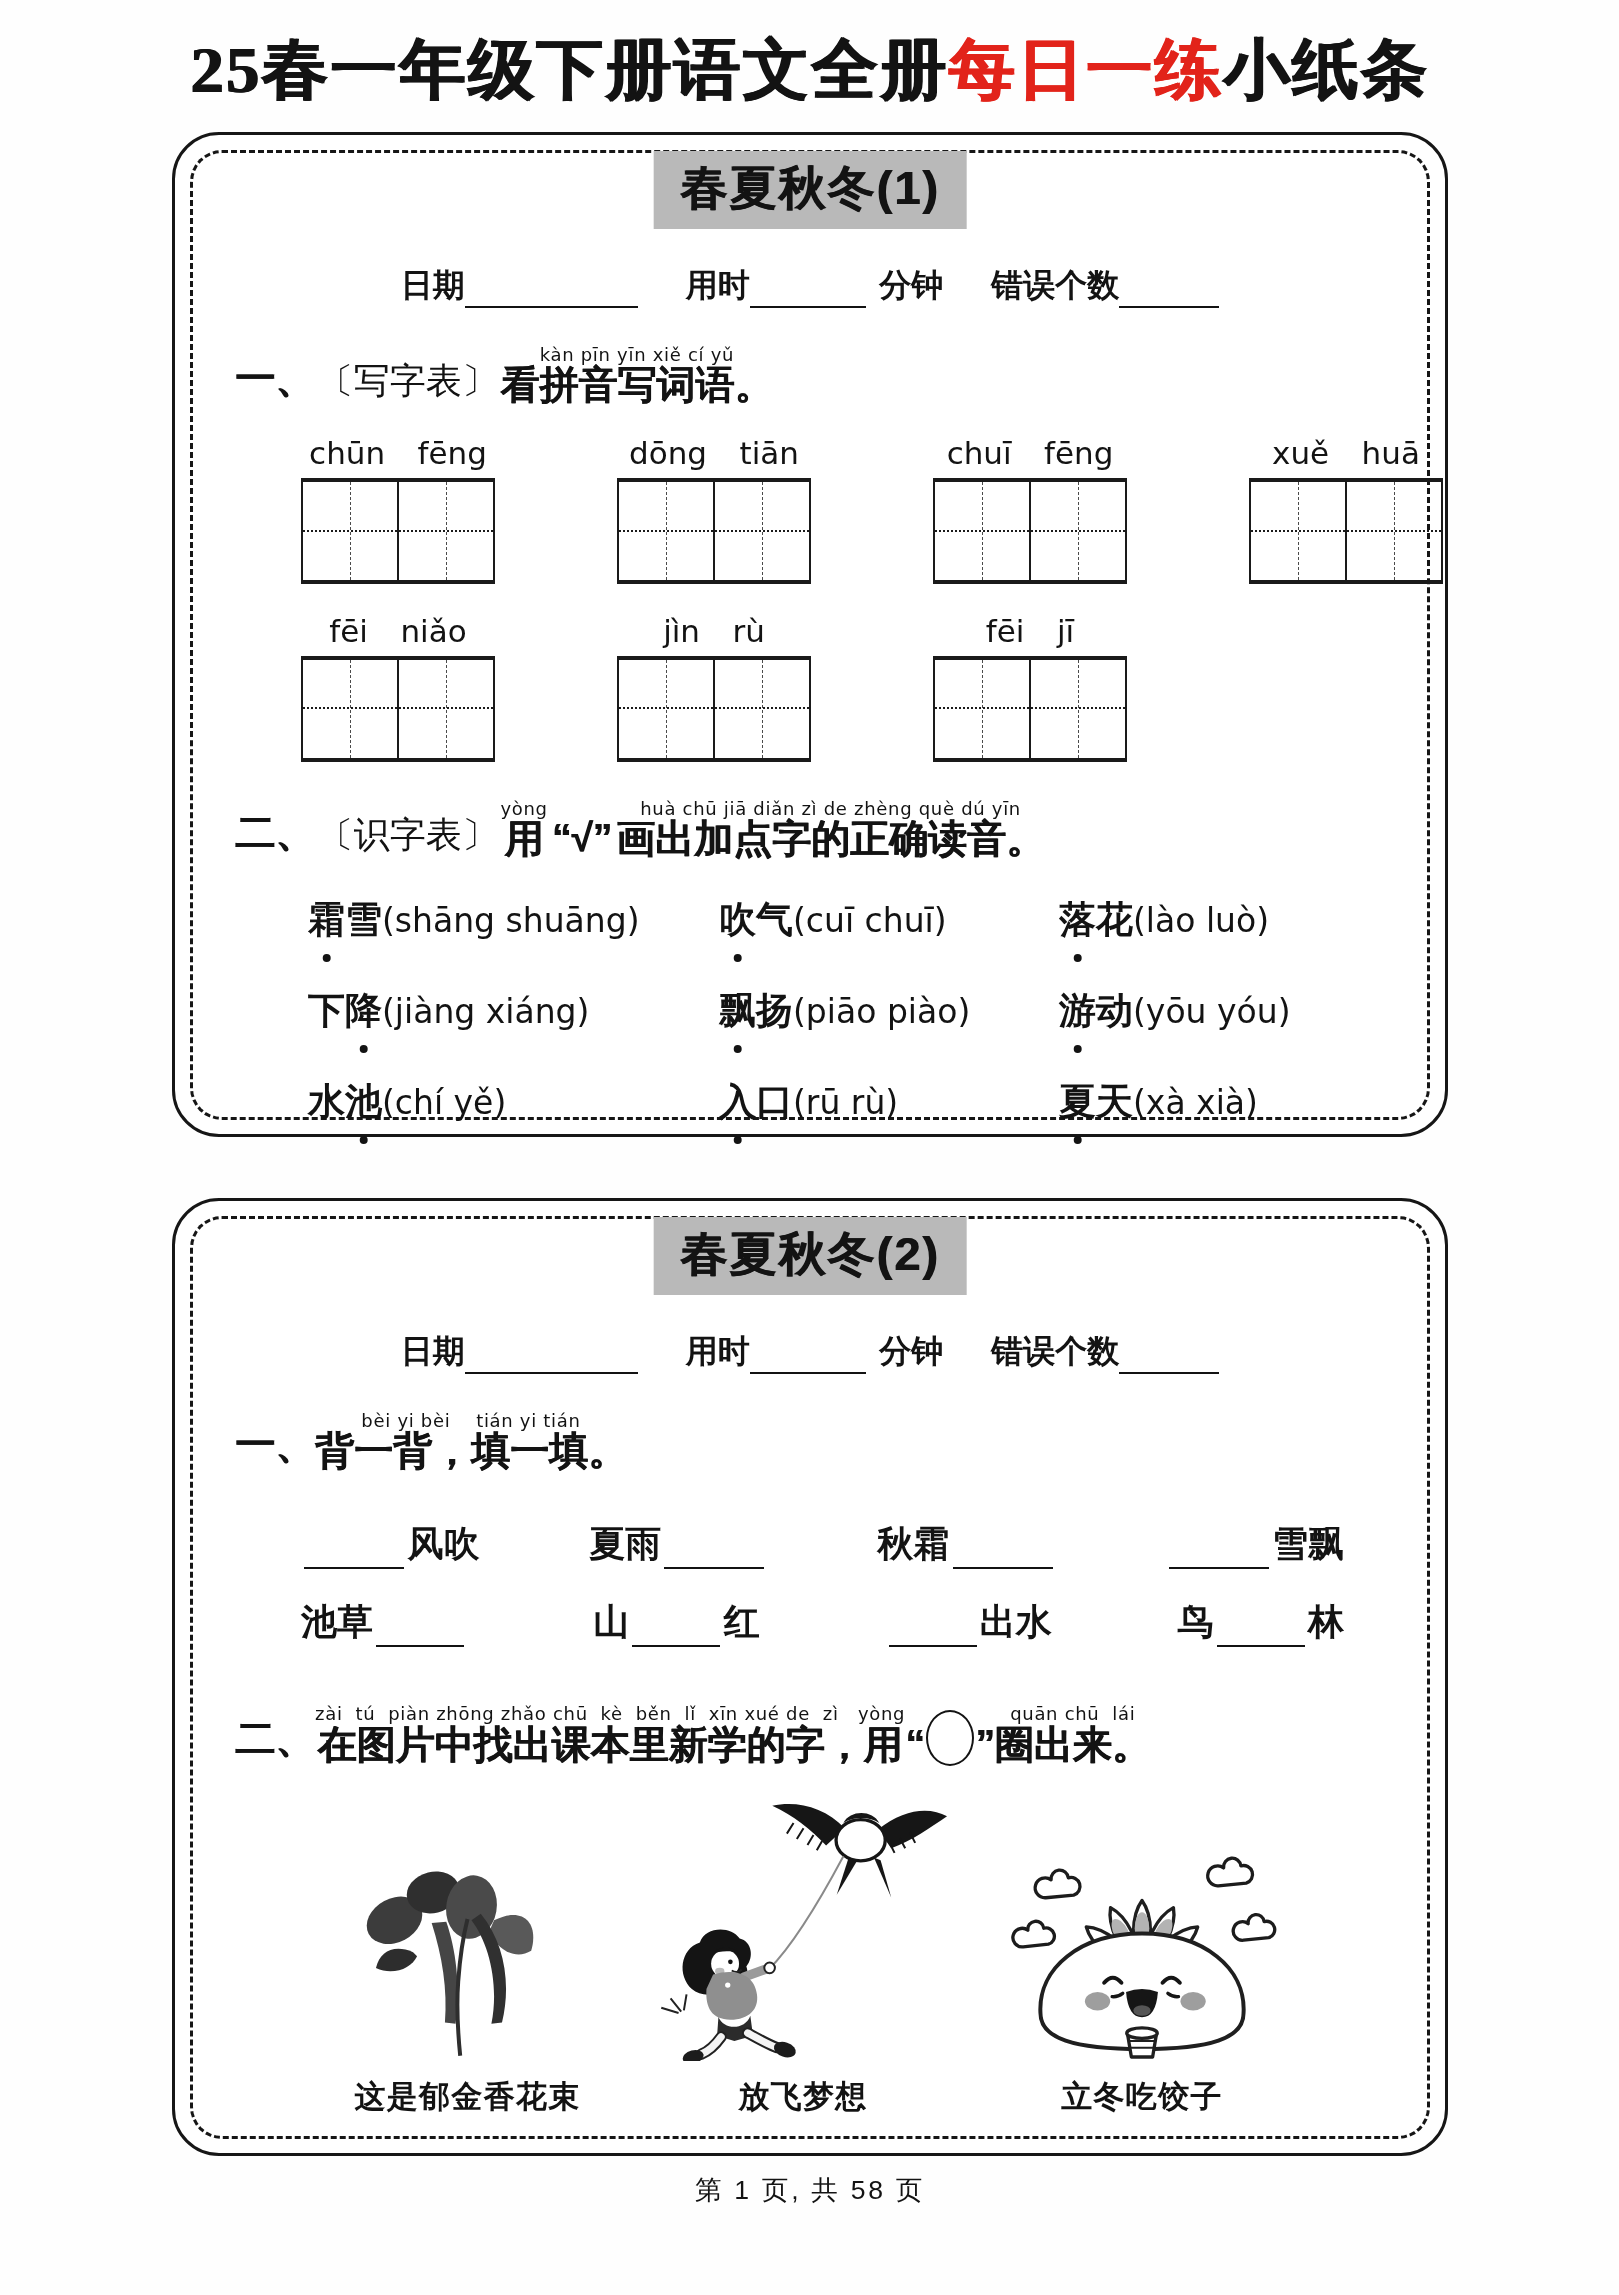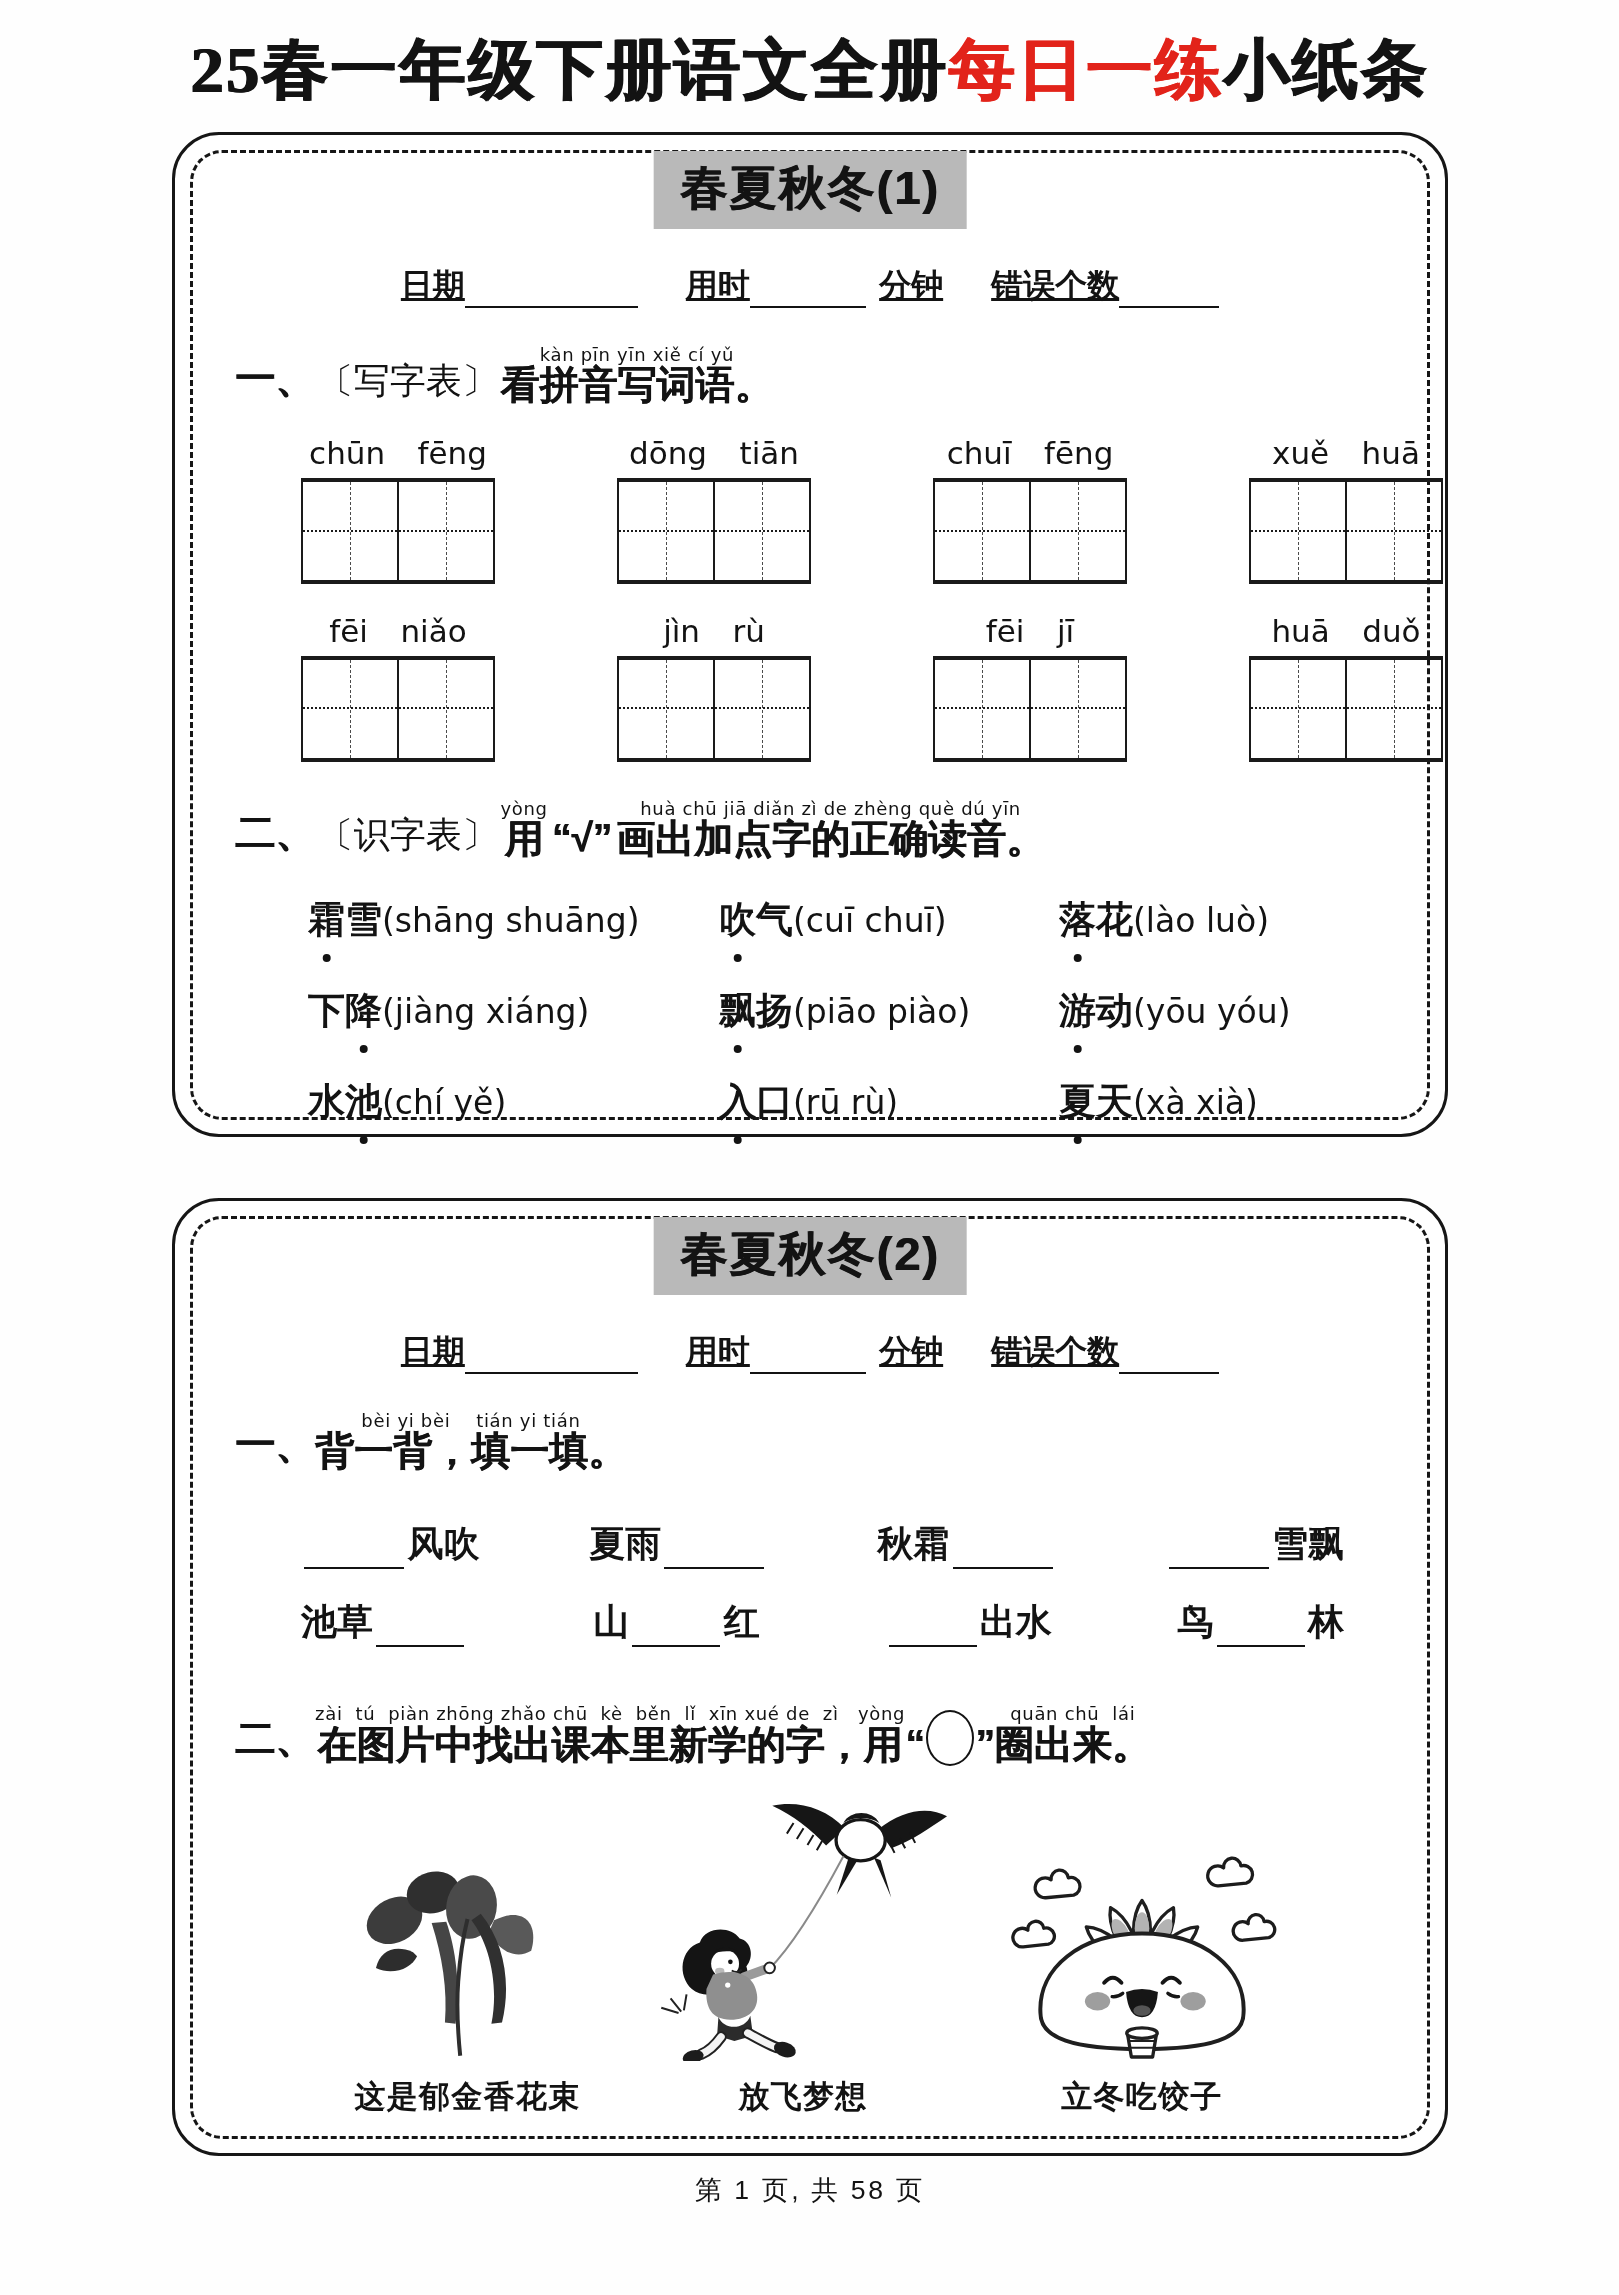--- a/index.html
+++ b/index.html
@@ -59,21 +59,20 @@
 
   
   .meta {
     display:flex;
     justify-content:center;
     align-items:flex-end;
     font-size: 32px;
     font-weight: bold;
     font-family: "Liberation Serif", serif;
     margin-top: 10.6px;
-    text-decoration: underline;
   }
   .uline { display:inline-block; border-bottom:2.7px solid #131313; height: 5.3px; }
   .u260 { width:173px; } .u175 { width:116px; } .u150 { width:100px; }
   .mgap { display:inline-block; width:48px; }
   .mgap-s { display:inline-block; width:13.3px; }
 
   
   .qline {
     display:flex;
     align-items:flex-end;
@@ -275,28 +274,20 @@
         <div class="ggroup">
           <div class="gpy">jìn rù</div>
           <div class="wgrid">
               <div class="wcell"></div>
               <div class="wcell"></div>
               <div class="hmid"></div>
             </div>
         </div>
         <div class="ggroup">
           <div class="gpy">fēi jī</div>
-          <div class="wgrid">
-              <div class="wcell"></div>
-              <div class="wcell"></div>
-              <div class="hmid"></div>
-            </div>
-        </div>
-        <div class="ggroup">
-          <div class="gpy">huā duǒ</div>
           <div class="wgrid">
               <div class="wcell"></div>
               <div class="wcell"></div>
               <div class="hmid"></div>
             </div>
         </div>
       </div>
 
       <div class="qline">
         <span class="q-num">二、</span>

